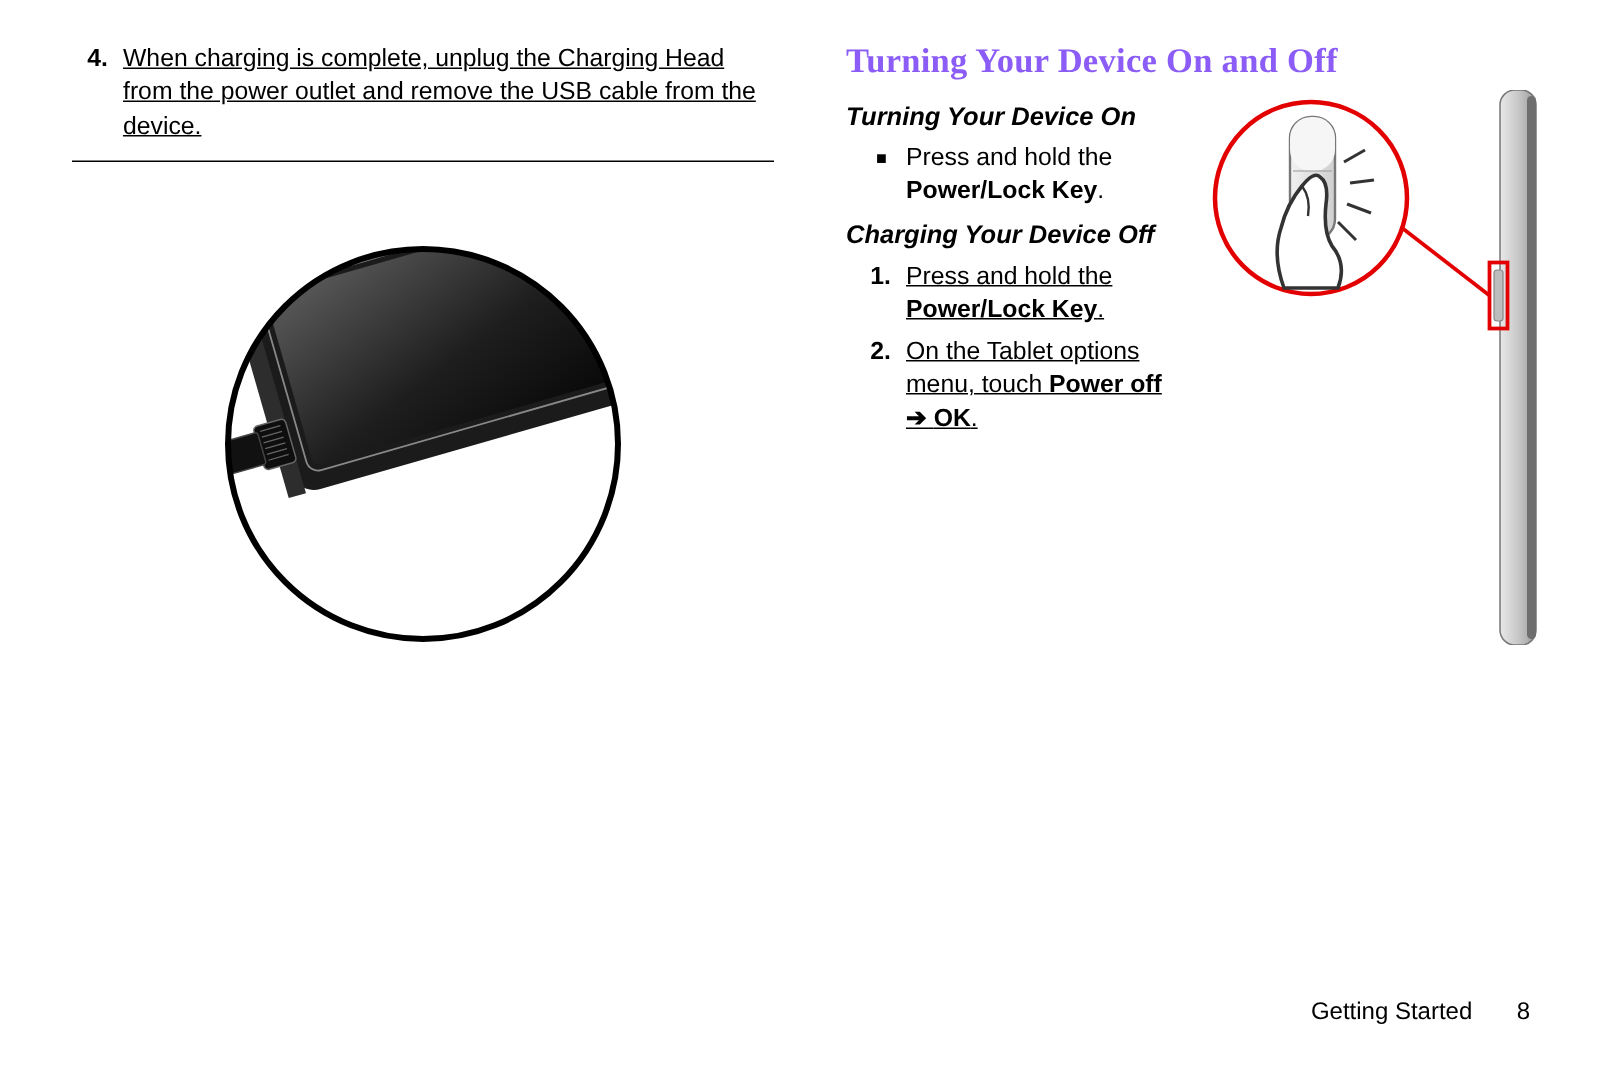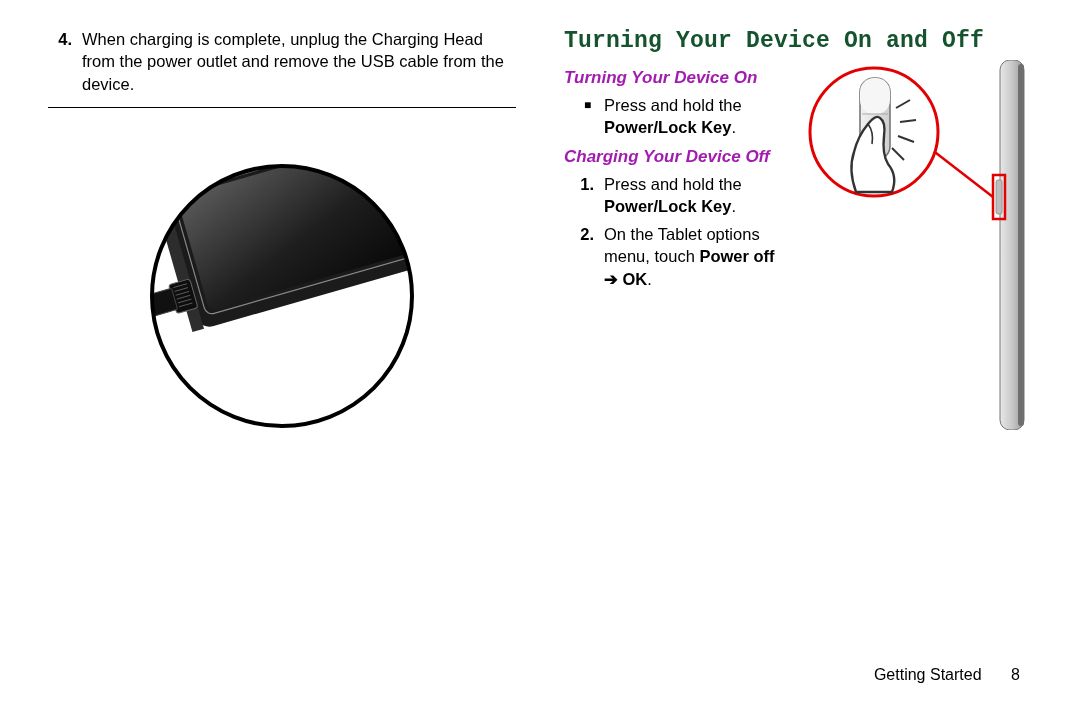--- a/index.html
+++ b/index.html
@@ -4,32 +4,32 @@
 <style>
   * { box-sizing: border-box; margin: 0; padding: 0; }
   html, body { width: 1080px; height: 720px; background: #fff; font-family: Arial, Helvetica, sans-serif; color: #000; }
   .page { display: flex; width: 1080px; height: 720px; padding: 28px 48px 0 48px; position: relative; }
   .col { flex: 1 1 50%; position: relative; }
   .left { padding-right: 24px; }
   .right { padding-left: 24px; }
 
   .ol-item { display: flex; font-size: 16.5px; line-height: 1.35; margin-bottom: 6px; }
   .ol-item .num { font-weight: bold; width: 34px; flex-shrink: 0; text-align: right; padding-right: 10px; }
-  .ol-item .txt { flex: 1; }
+  .ol-item .txt { flex: 1; text-decoration: underline; }
 
   .hr { border: none; border-top: 1px solid #000; margin: 12px 0 10px 0; }
 
   .note { display: flex; font-size: 16.5px; line-height: 1.35; }
   .note .lbl { font-weight: bold; flex-shrink: 0; padding-right: 4px; }
   .note .ntxt { flex: 1; }
 
   .usb-figure { margin-top: 38px; display: flex; justify-content: center; }
 
-  .h1-blue { color: #14532d; font-weight: 900; font-size: 23px; font-family: Liberation Mono, monospace; letter-spacing: 0.2px; margin-bottom: 6px; }
-  .h2-blue { color: #a21caf; font-weight: 900; font-style: italic; font-size: 17px; margin: 8px 0 6px 0; }
+  .h1-blue { color: #8b5cf6; font-weight: 900; font-size: 23px; font-family: Liberation Serif, serif; letter-spacing: 0.2px; margin-bottom: 6px; }
+  .h2-blue { color: #000000; font-weight: 900; font-style: italic; font-size: 17px; margin: 8px 0 6px 0; }
 
   .bodytxt { font-size: 16.5px; line-height: 1.35; }
   .ref-italic { font-style: italic; }
   .bold { font-weight: bold; }
 
   .right-body-wrap { display: flex; align-items: flex-start; }
   .right-text-col { flex: 1; padding-right: 12px; }
 
   .bullet-item { display: flex; font-size: 16.5px; line-height: 1.35; margin-left: 20px; margin-bottom: 2px; }
   .bullet-item .marker { width: 20px; flex-shrink: 0; font-size: 12px; line-height: 22px; }

